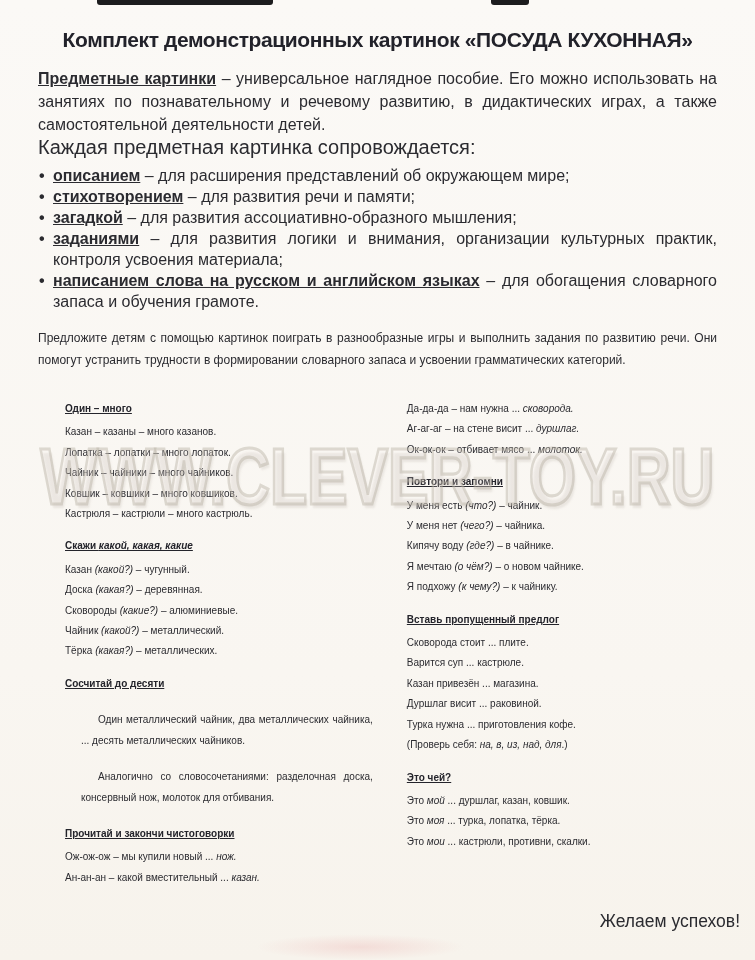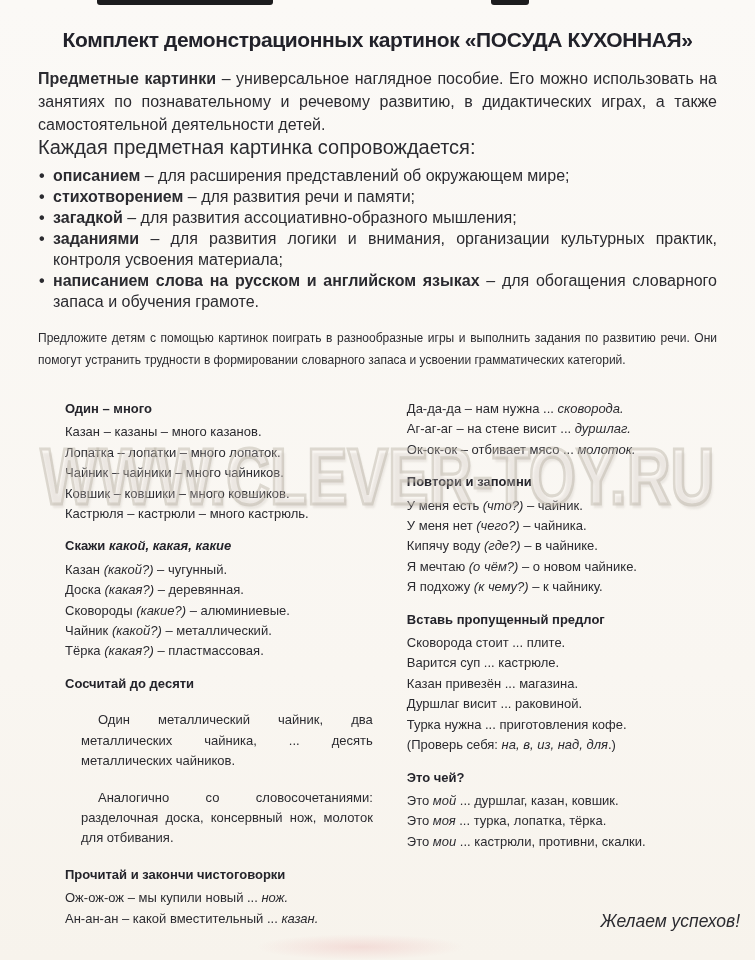--- a/index.html
+++ b/index.html
@@ -12,31 +12,31 @@
   }
   .title { font-size:21px; font-weight:700; text-align:center; margin:0; padding-top:28px;
            letter-spacing:-0.4px; color:#22222a; }
   .intro { margin:15px 0 0; font-size:16px; line-height:23px; text-align:justify; }
   .accompany { margin:0; font-size:20px; line-height:23px; }
   .bullets { margin:6px 0 0; padding:0; list-style:none; font-size:16px; }
   .bullets li { position:relative; padding-left:15px; line-height:21px; text-align:justify; }
   .bullets li::before { content:"\2022"; position:absolute; left:1px; top:0; font-weight:700; }
   .suggestion { margin:16px 0 0; font-size:12px; line-height:21.5px; text-align:justify; }
   .columns { display:flex; margin:28px 0 0 27px; }
-  .col { font-size:13px; line-height:20.4px; }
+  .col { font-size:10px; line-height:20.4px; }
   .col-left  { width:332px; }
   .col-right { width:318px; margin-left:18px; }
   .section-heading { font-weight:700; margin:12px 0 3px; color:#24242b; }
   .section:first-child .section-heading { margin-top:0; }
   .line { white-space:nowrap; }
   .para { margin:16px; text-align:justify; text-indent:17px; }
   .it { font-style:italic; }
-  .bd { font-weight:700; }
+  .bd { font-weight:700;text-decoration:underline; }
   .footer-wish { position:absolute; top:893px; right:15px; font-size:17.5px;
-                 font-style:italic; color:#2b2b30; }
+                 color:#2b2b30; }
   .watermark {
     position:absolute; top:430px; left:0; width:755px; text-align:center;
     font-size:62px; font-weight:700; white-space:nowrap; letter-spacing:0;
     color:rgba(252,250,246,0.12);
     -webkit-text-stroke:2.5px rgba(184,177,165,0.45);
     text-shadow:2px 3px 2px rgba(160,152,140,0.18);
     transform:scale(0.98,1.3); transform-origin:center top;
     pointer-events:none; z-index:5;
   }
   
@@ -78,21 +78,21 @@
           <div class="line"><span>Чайник – чайники – много чайников.</span></div>
           <div class="line"><span>Ковшик – ковшики – много ковшиков.</span></div>
           <div class="line"><span>Кастрюля – кастрюли – много кастрюль.</span></div>
         </div>
         <div class="section">
           <div class="section-heading"><span class="bd">Скажи </span><span class="bd it">какой, какая, какие</span></div>
           <div class="line"><span>Казан </span><span class="it">(какой?)</span><span> – чугунный.</span></div>
           <div class="line"><span>Доска </span><span class="it">(какая?)</span><span> – деревянная.</span></div>
           <div class="line"><span>Сковороды </span><span class="it">(какие?)</span><span> – алюминиевые.</span></div>
           <div class="line"><span>Чайник </span><span class="it">(какой?)</span><span> – металлический.</span></div>
-          <div class="line"><span>Тёрка </span><span class="it">(какая?)</span><span> – пластмассовая.</span></div>
+          <div class="line"><span>Тёрка </span><span class="it">(какая?)</span><span> – металлических.</span></div>
         </div>
         <div class="section">
           <div class="section-heading"><span class="bd">Сосчитай до десяти</span></div>
           <p class="para">Один металлический чайник, два металлических чайника, ... десять металлических чайников.</p>
           <p class="para">Аналогично со словосочетаниями: разделочная доска, консервный нож, молоток для отбивания.</p>
         </div>
         <div class="section">
           <div class="section-heading"><span class="bd">Прочитай и закончи чистоговорки</span></div>
           <div class="line"><span>Ож-ож-ож – мы купили новый ... </span><span class="it">нож.</span></div>
           <div class="line"><span>Ан-ан-ан – какой вместительный ... </span><span class="it">казан.</span></div>

